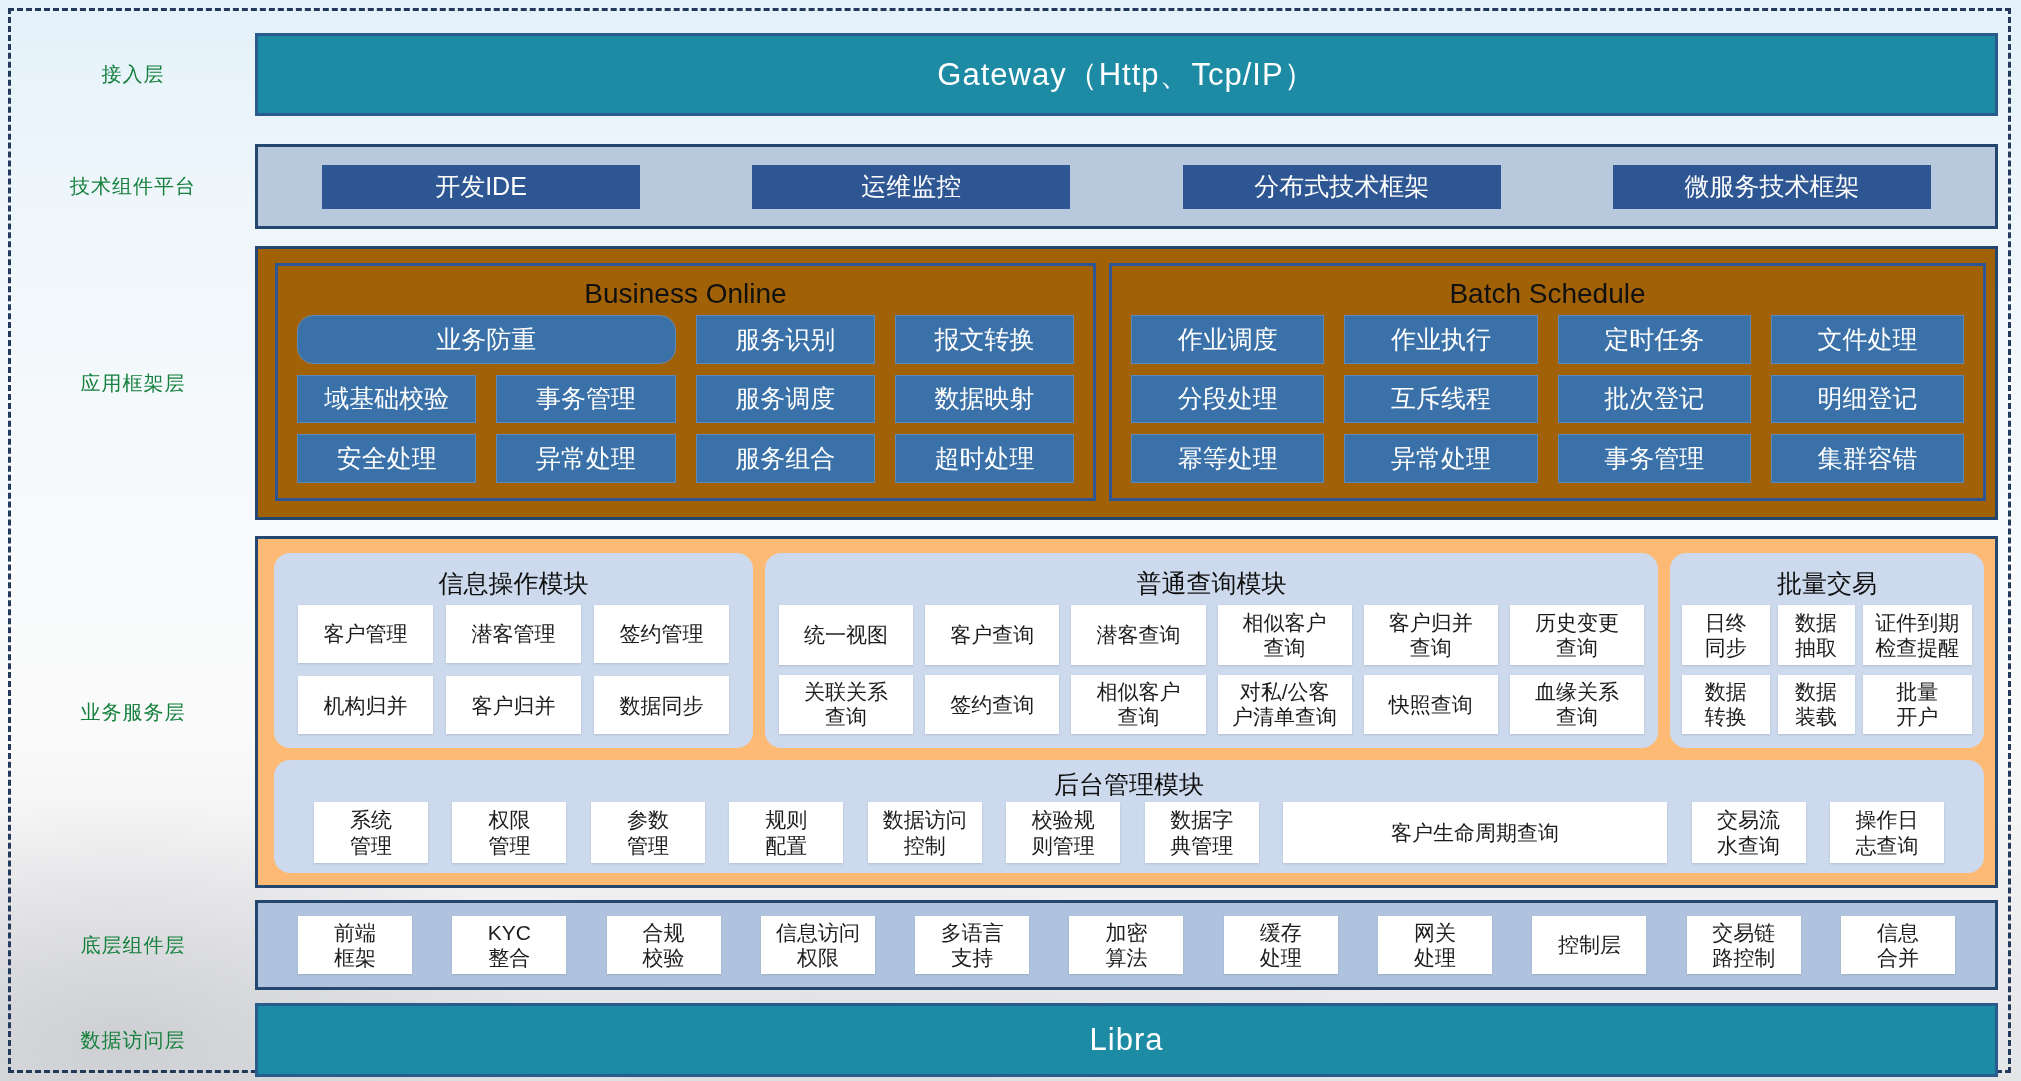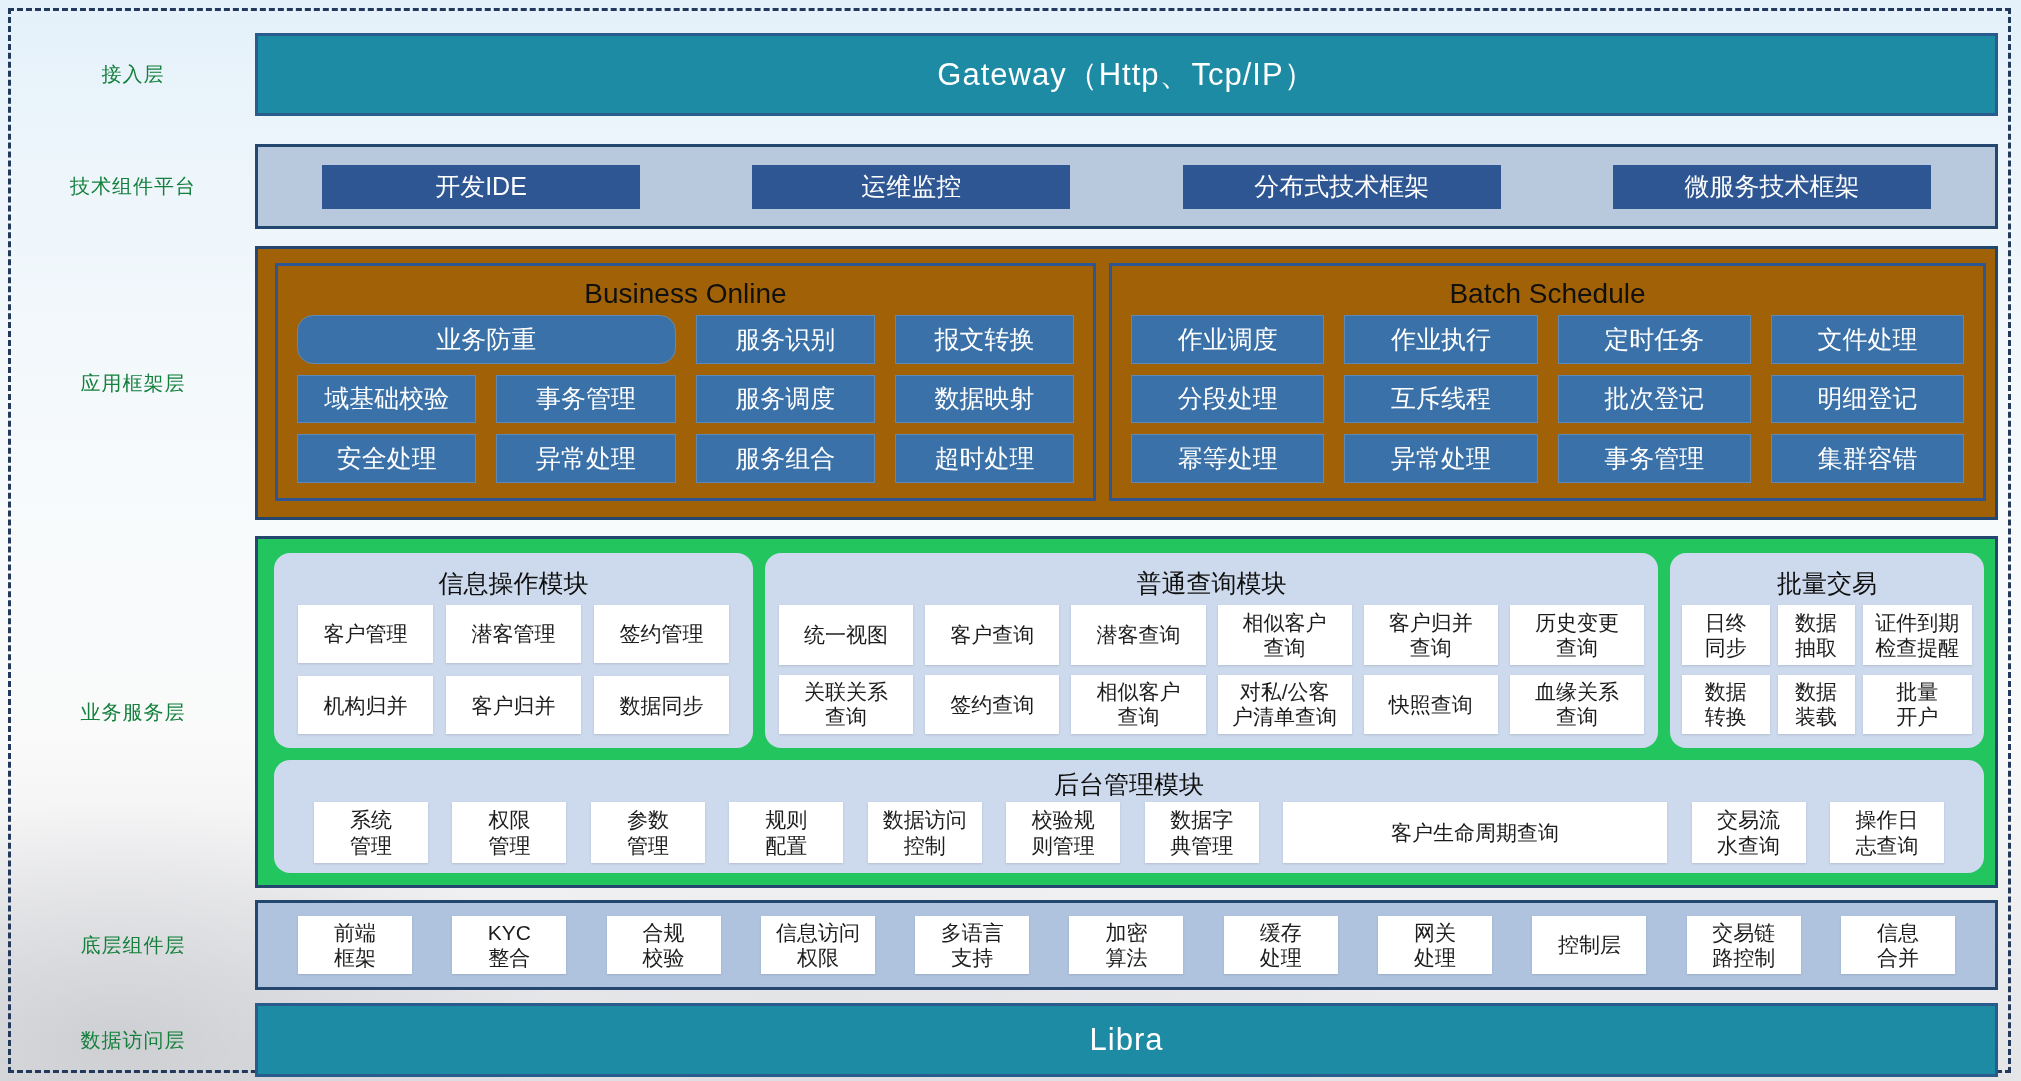--- a/index.html
+++ b/index.html
@@ -43,21 +43,21 @@
   .fw-box.bs{flex:1;}
   .fw-title{height:44px;display:flex;align-items:center;justify-content:center;
     color:#101010;font-size:28px;}
   .fw-grid{flex:1;display:grid;grid-template-columns:repeat(4,1fr);gap:13px 22px;}
   .fw-grid .cell{background:#3a71a8;border:2px solid #54301a00;outline:1px solid #5d89b9;
     display:flex;align-items:center;justify-content:center;
     color:#fff;font-size:25px;white-space:nowrap;}
   .fw-grid .span2{grid-column:span 2;border-radius:15px;}
 
   
-  .biz-panel{flex:1;background:#22c55e;border:3px solid #24476f;
+  .biz-panel{flex:1;background:#fdba74;border:3px solid #24476f;
     display:flex;flex-direction:column;padding:14px 11px 12px 16px;gap:12px;justify-content:center;}
   .biz-cards{display:flex;gap:12px;height:210px;}
   .card{background:#cdd9ec;border-radius:16px;display:flex;flex-direction:column;padding:8px 0 14px;}
   .card-title{height:44px;display:flex;align-items:center;justify-content:center;
     color:#101010;font-size:25px;}
   .card-grid{flex:1;display:grid;gap:10px 26px;}
   .card.info{width:479px;}
   .card.info .card-grid{grid-template-columns:repeat(3,1fr);padding:0 24px;gap:13px;}
   .card.query{flex:1;}
   .card.query .card-grid{grid-template-columns:repeat(6,1fr);gap:10px 12px;padding:0 14px;}

